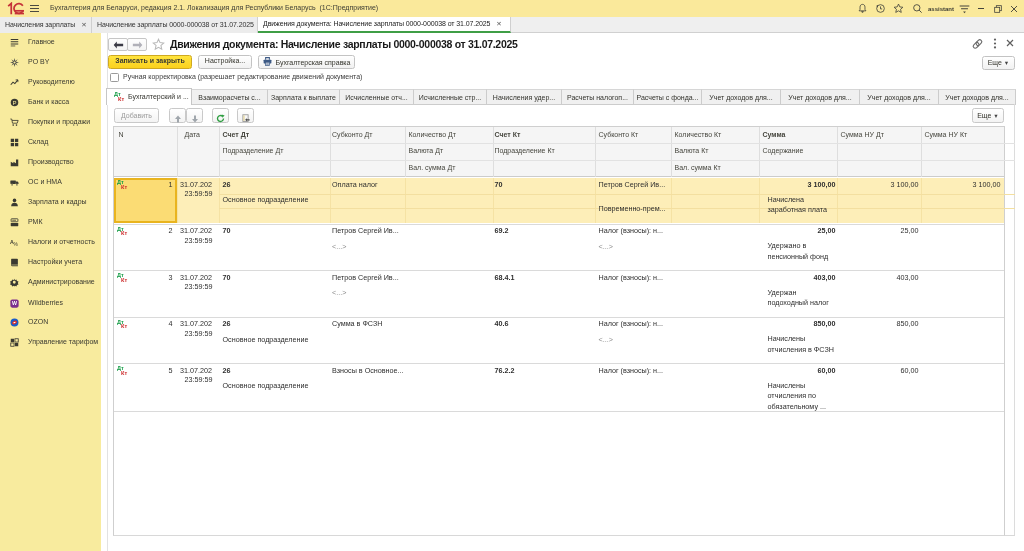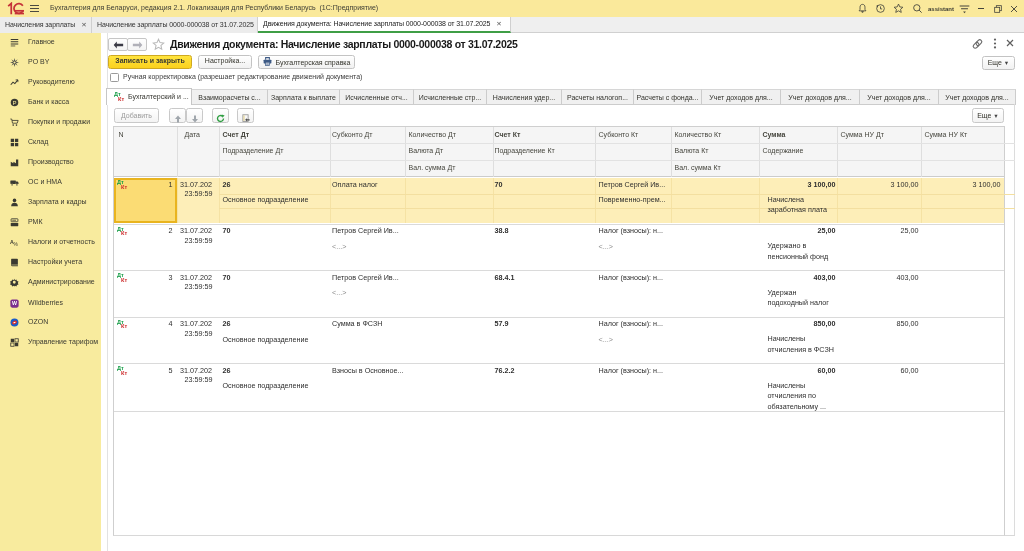--- a/index.html
+++ b/index.html
@@ -340,37 +340,37 @@
       <span class="k">Кт</span>
     </span>
 <div class="cell" style="left:0;top:52.8px;width:58.5px;text-align:right">1</div>
 <div class="cell" style="left:66px;top:52.8px">31.07.202</div>
 <div class="cell" style="left:70.5px;top:62.3px">23:59:59</div>
 <div class="cell b" style="left:108.5px;top:52.8px">26</div>
 <div class="cell" style="left:108.5px;top:68px">Основное подразделение</div>
 <div class="cell" style="left:218px;top:52.8px">Оплата налог</div>
 <div class="cell b" style="left:380.5px;top:52.8px">70</div>
 <div class="cell" style="left:484.5px;top:52.8px">Петров Сергей Ив...</div>
-<div class="cell" style="left:484.5px;top:68px">Повременно-прем...</div>
+<div class="cell" style="left:484.5px;top:77px">Повременно-прем...</div>
 <div class="cell b" style="left:621.5px;top:52.8px;width:100px;text-align:right">3 100,00</div>
 <div class="cell mline" style="left:653.5px;top:67.5px">Начислена<br>заработная плата</div>
 <div class="cell" style="left:704.5px;top:52.8px;width:100px;text-align:right">3 100,00</div>
 <div class="cell" style="left:786.5px;top:52.8px;width:100px;text-align:right">3 100,00</div>
 <div class="rowline" style="top:96.5px"></div>
 <span class="dtkt" style="left:3px;top:99.7px">
       <span class="d">Дт</span>
       <span class="k">Кт</span>
     </span>
 <div class="cell" style="left:0;top:99.3px;width:58.5px;text-align:right">2</div>
 <div class="cell" style="left:66px;top:99.3px">31.07.202</div>
 <div class="cell" style="left:70.5px;top:108.8px">23:59:59</div>
 <div class="cell b" style="left:108.5px;top:99.3px">70</div>
 <div class="cell" style="left:218px;top:99.3px">Петров Сергей Ив...</div>
 <div class="cell gray" style="left:218px;top:114.5px">&lt;...&gt;</div>
-<div class="cell b" style="left:380.5px;top:99.3px">38.8</div>
+<div class="cell b" style="left:380.5px;top:99.3px">69.2</div>
 <div class="cell" style="left:484.5px;top:99.3px">Налог (взносы): н...</div>
 <div class="cell gray" style="left:484.5px;top:114.5px">&lt;...&gt;</div>
 <div class="cell b" style="left:621.5px;top:99.3px;width:100px;text-align:right">25,00</div>
 <div class="cell mline" style="left:653.5px;top:114.0px">Удержано в<br>пенсионный фонд</div>
 <div class="cell" style="left:704.5px;top:99.3px;width:100px;text-align:right">25,00</div>
 <div class="rowline" style="top:143px"></div>
 <span class="dtkt" style="left:3px;top:146.2px">
       <span class="d">Дт</span>
       <span class="k">Кт</span>
     </span>
@@ -389,21 +389,21 @@
 <span class="dtkt" style="left:3px;top:192.7px">
       <span class="d">Дт</span>
       <span class="k">Кт</span>
     </span>
 <div class="cell" style="left:0;top:192.3px;width:58.5px;text-align:right">4</div>
 <div class="cell" style="left:66px;top:192.3px">31.07.202</div>
 <div class="cell" style="left:70.5px;top:201.8px">23:59:59</div>
 <div class="cell b" style="left:108.5px;top:192.3px">26</div>
 <div class="cell" style="left:108.5px;top:207.5px">Основное подразделение</div>
 <div class="cell" style="left:218px;top:192.3px">Сумма в ФСЗН</div>
-<div class="cell b" style="left:380.5px;top:192.3px">57.9</div>
+<div class="cell b" style="left:380.5px;top:192.3px">40.6</div>
 <div class="cell" style="left:484.5px;top:192.3px">Налог (взносы): н...</div>
 <div class="cell gray" style="left:484.5px;top:207.5px">&lt;...&gt;</div>
 <div class="cell b" style="left:621.5px;top:192.3px;width:100px;text-align:right">850,00</div>
 <div class="cell mline" style="left:653.5px;top:207.0px">Начислены<br>отчисления в ФСЗН</div>
 <div class="cell" style="left:704.5px;top:192.3px;width:100px;text-align:right">850,00</div>
 <div class="rowline" style="top:236px"></div>
 <div class="rowline" style="top:284px"></div>
 <span class="dtkt" style="left:3px;top:239.2px">
       <span class="d">Дт</span>
       <span class="k">Кт</span>

